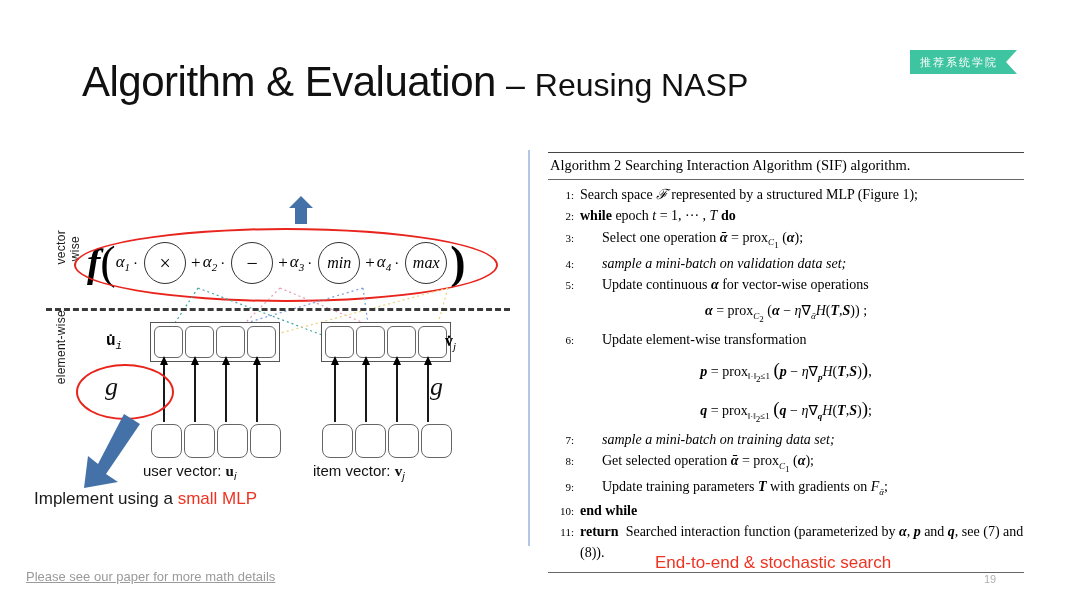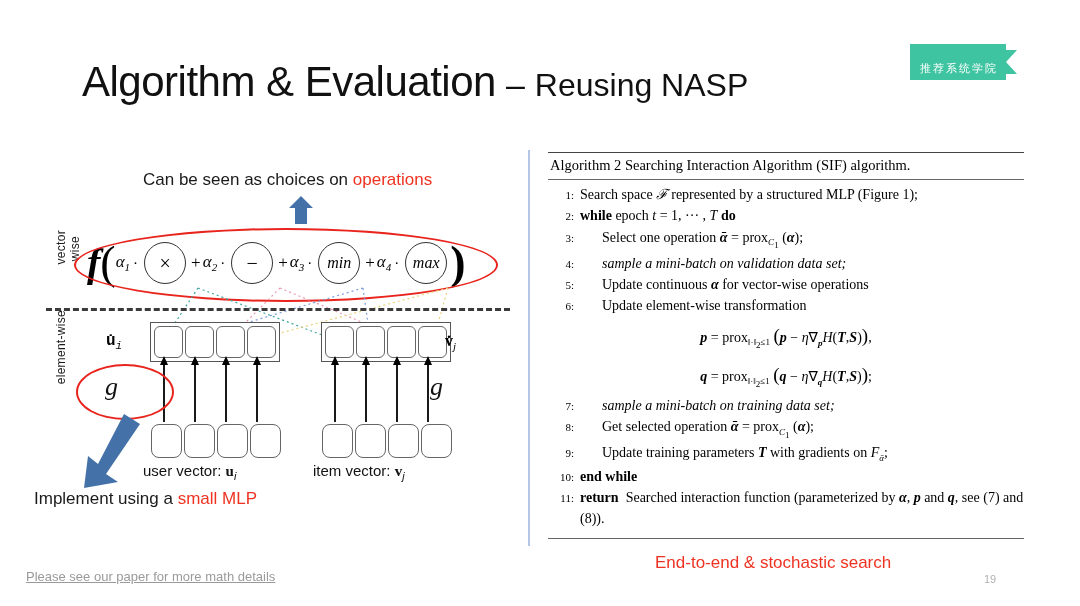--- a/index.html
+++ b/index.html
@@ -12,21 +12,21 @@
 
   
   .title-wrap{position:absolute;left:82px;top:58px;display:flex;align-items:baseline;}
   .title-main{font-size:42px;color:#111111;font-weight:400;letter-spacing:-0.5px;}
   .title-dash{font-size:34px;color:#111111;margin:0 10px;}
   .title-sub{font-size:32px;color:#111111;font-weight:400;}
 
   
   .badge{position:absolute;left:910px;top:50px;height:24px;display:flex;align-items:center;}
   .badge-body{background:#3ec4a0;color:#ffffff;font-size:11px;letter-spacing:2px;
-    padding:12px 8px 0 10px;height:24px;display:flex;align-items:center;font-family:"DejaVu Sans",sans-serif;}
+    padding:0 8px 0 10px;height:24px;display:flex;align-items:center;font-family:"DejaVu Sans",sans-serif;}
   .badge-notch{width:0;height:0;border-top:12px solid #3ec4a0;border-bottom:12px solid #3ec4a0;
     border-right:11px solid transparent;}
 
   
   .v-divider{position:absolute;left:528px;top:150px;width:2px;height:396px;background:#9bb3de;opacity:.75;}
 
   
   .cap-top{position:absolute;left:143px;top:170px;font-size:17px;color:#1a1a1a;white-space:nowrap;}
   .cap-top .hl{color:#ee3322;}
 
@@ -132,23 +132,20 @@
     <span class="title-sub">Reusing NASP</span>
   </div>
 
   <div class="badge">
     <div class="badge-body">推荐系统学院</div>
     <div class="badge-notch"></div>
   </div>
 
   <div class="v-divider"></div>
 
-  <div class="cap-top">
-    <span>Can be seen as choices on </span><span class="hl">operations</span>
-  </div>
 
   <svg class="arrow-up" viewBox="0 0 24 28">
     <path d="M12 0 L24 12 L18 12 L18 28 L6 28 L6 12 L0 12 Z" fill="#4472a8"></path>
   </svg>
 
   <div class="diagram">
 
     <div class="vlabel vlabel-vector">vector</div>
     <div class="vlabel vlabel-wise">-wise</div>
     <div class="vlabel vlabel-elem">element-wise</div>
@@ -280,20 +277,23 @@
       <div class="ln">
         <span class="num">4:</span>
         <span class="txt ind1 ital">sample a mini-batch on validation data set;</span>
       </div>
 
       <div class="ln">
         <span class="num">5:</span>
         <span class="txt ind1">Update continuous <span class="mb">α</span> for vector-wise operations</span>
       </div>
 
+      <div class="eqline">
+        <span class="mb">α</span> = prox<sub class="tiny"><span class="mi">C</span><sub class="tiny">2</sub></sub> (<span class="mb">α</span> − <span class="mi">η</span>∇<sub class="tiny"><span class="mi">ᾱ</span></sub><span class="mi">H</span>(<span class="mb">T</span>,<span class="mb">S</span>)) ;
+      </div>
 
       <div class="ln">
         <span class="num">6:</span>
         <span class="txt ind1">Update element-wise transformation</span>
       </div>
 
       <div class="eqline">
         <span class="mb">p</span> = prox<sub class="tiny">‖·‖<sub class="tiny">2</sub>≤1</sub> <span style="font-size:19px;">(</span><span class="mb">p</span> − <span class="mi">η</span>∇<sub class="tiny"><span class="mb">p</span></sub><span class="mi">H</span>(<span class="mb">T</span>,<span class="mb">S</span>)<span style="font-size:19px;">)</span>,
       </div>
 

